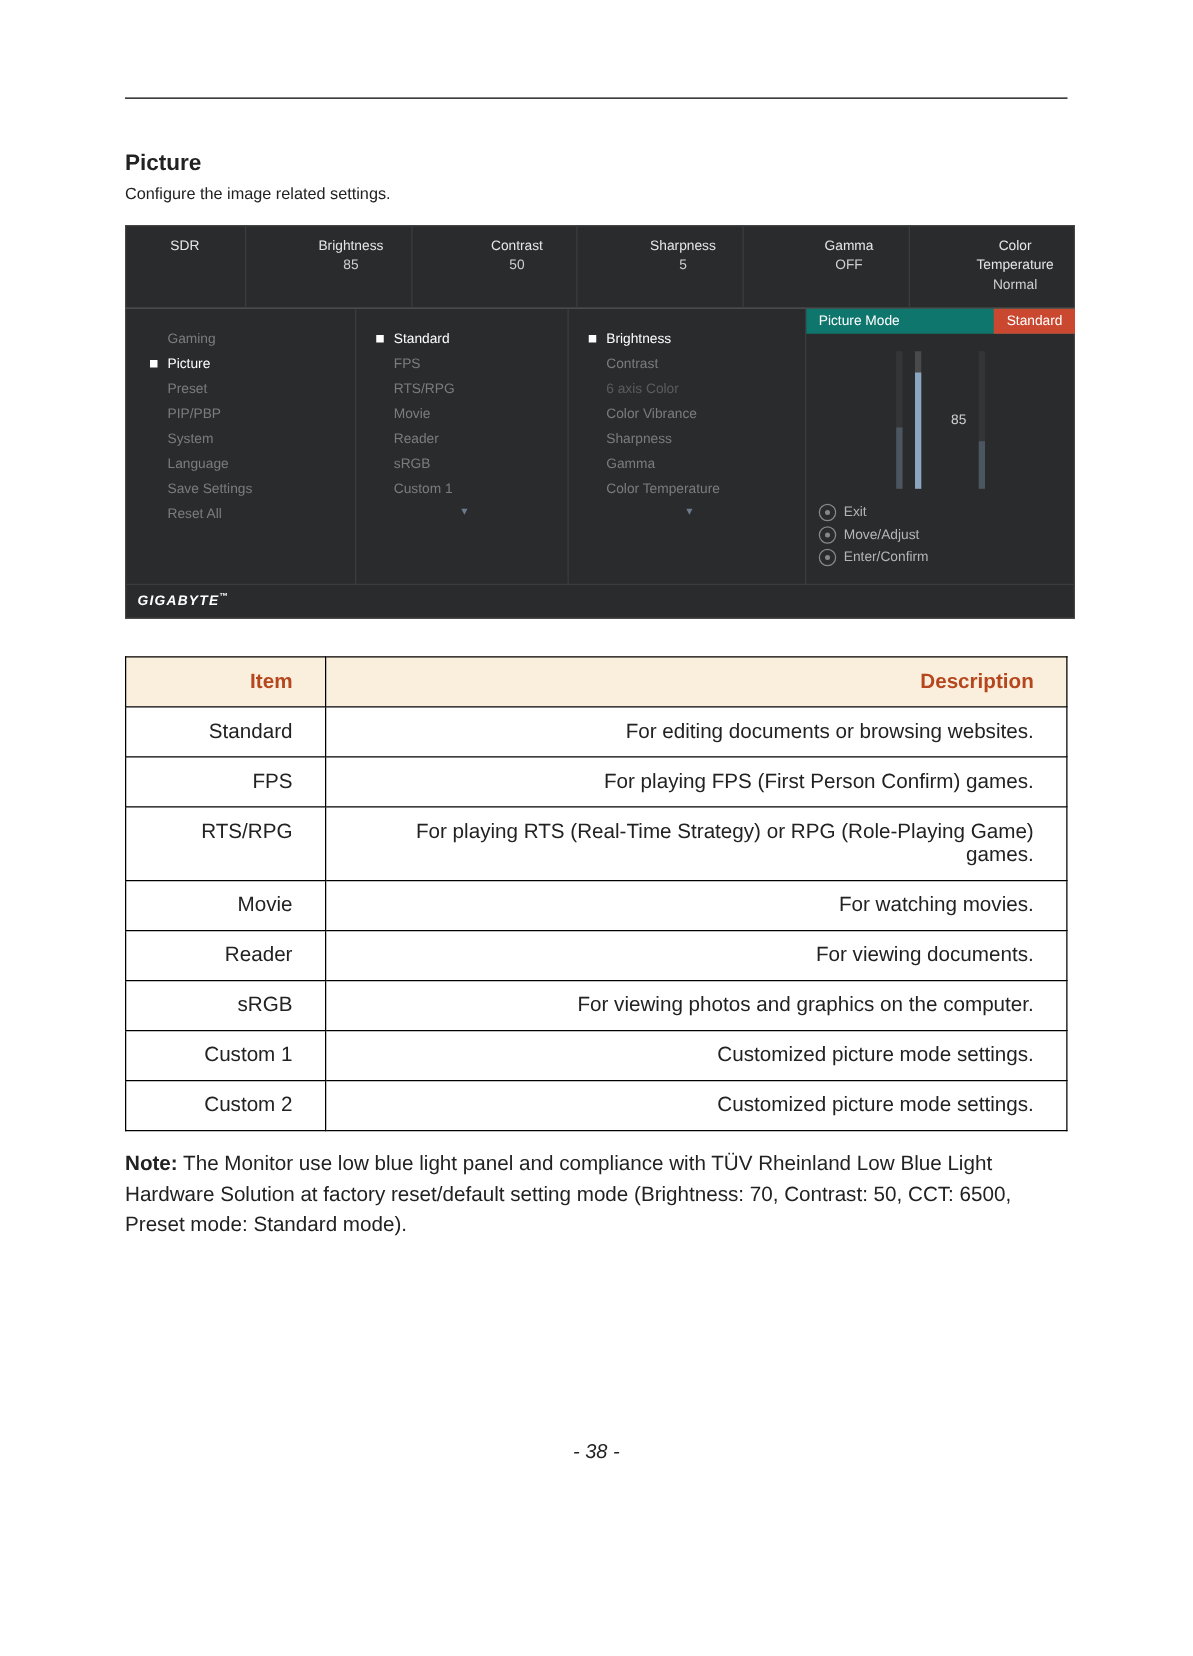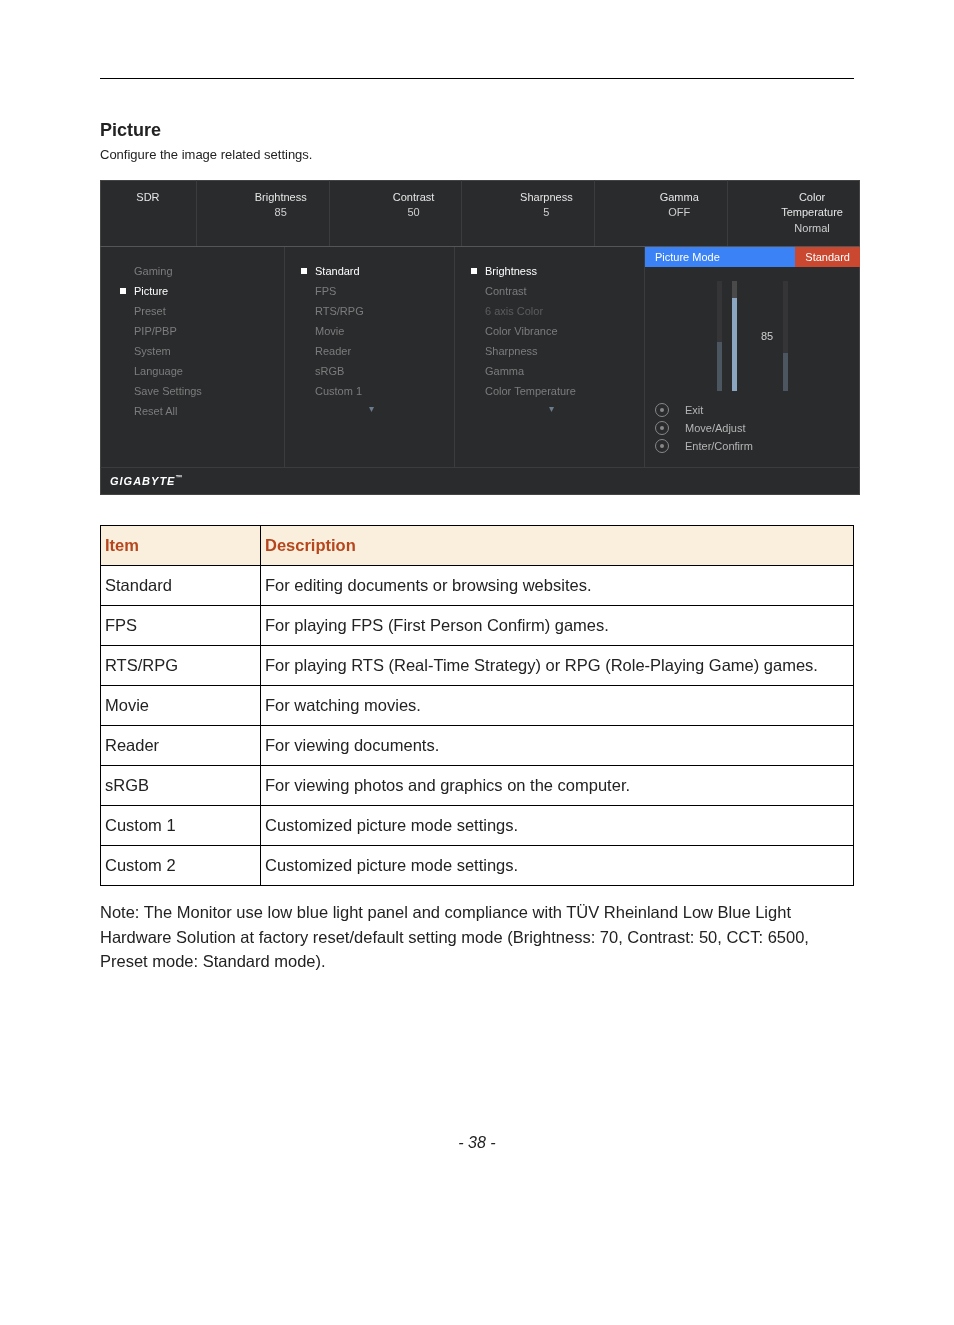--- a/index.html
+++ b/index.html
@@ -89,21 +89,21 @@
   }
   .sq.hidden { visibility: hidden; }
   .scroll-hint {
     text-align: center;
     color: #6b7a8c;
     font-size: 10px;
     margin-top: 2px;
   }
   
   .mode-tab {
-    background: #3b82f6;
+    background: #0f766e;
     color: #fff;
     display: flex;
     font-size: 11px;
   }
   .mode-tab .lbl { flex: 1; padding: 4px 10px; }
   .mode-tab .val { padding: 4px 10px; background: #c9482f; }
   .slider-area {
     height: 130px;
     display: flex;
     align-items: flex-end;
@@ -122,21 +122,21 @@
     color: #d0d0d0;
     font-size: 11px;
     align-self: center;
     margin-left: 14px;
   }
   .hints {
     padding: 4px 10px 8px 10px;
     color: #b5b5b5;
     font-size: 11px;
   }
-  .hints .row { display: flex; align-items: center; gap: 16px; padding: 2px 0; }
+  .hints .row { display: flex; align-items: center; gap: 6px; padding: 2px 0; }
   .hint-icon {
     width: 14px; height: 14px; display: inline-block;
     border: 1px solid #888; border-radius: 7px; position: relative;
   }
   .hint-icon::before {
     content: ""; position: absolute; width: 4px; height: 4px; background: #888;
     border-radius: 2px; left: 4px; top: 4px;
   }
   .osd-footer {
     display: flex;
@@ -157,36 +157,36 @@
 
   
   table.desc {
     width: 100%;
     border-collapse: collapse;
     margin-top: 22px;
     font-size: 16.5px;
   }
   table.desc th, table.desc td {
     border: 1px solid #000;
-    text-align: left;
-    padding: 10px 4px;
+    text-align: right;
+    padding: 10px 26px;
     vertical-align: top;
   }
   table.desc th {
     background: #faefdc;
     color: #b6461e;
     font-weight: 700;
   }
   table.desc th.item-col { width: 160px; }
   p.note {
     font-size: 16.5px;
     margin: 14px 0 0 0;
     line-height: 1.5;
   }
-  p.note b { font-weight: 400; }
+  p.note b { font-weight: 700; }
   .page-num {
     text-align: center;
     font-size: 16px;
     margin-top: 160px;
     font-style: italic;
   }
 </style>
 </head>
 <body>
 

